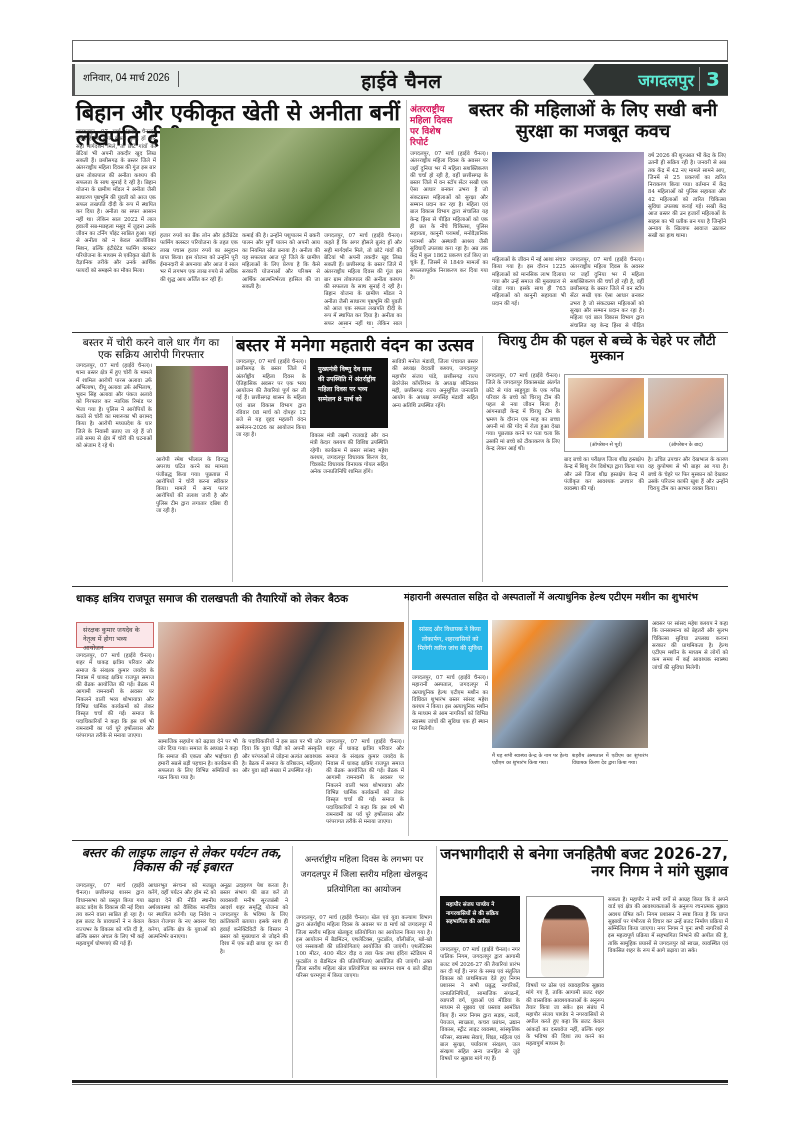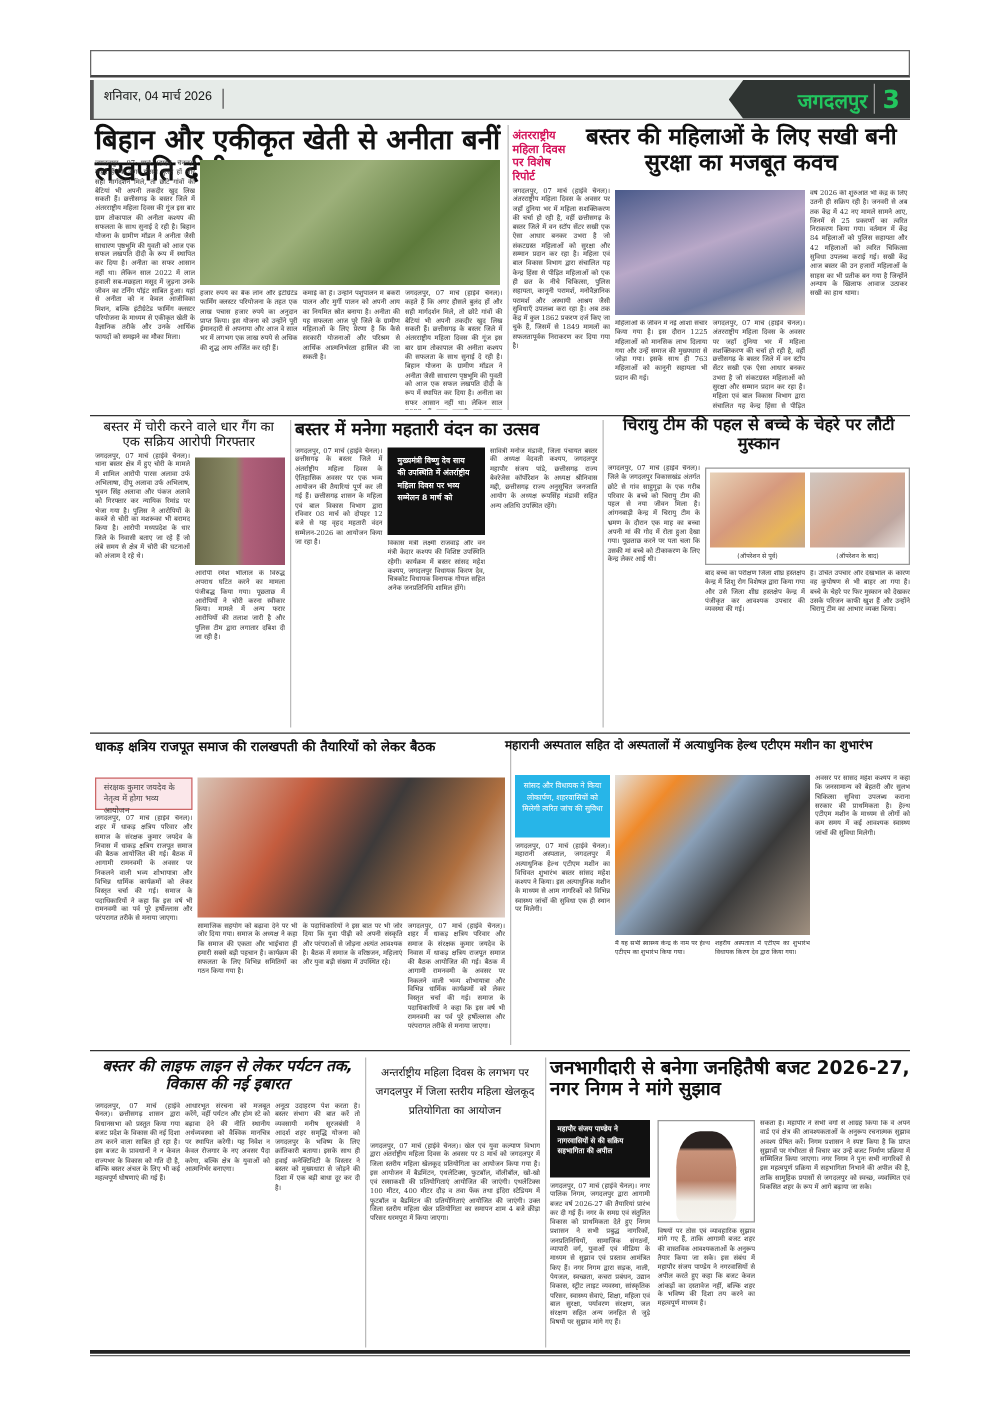--- a/index.html
+++ b/index.html
@@ -2,21 +2,21 @@
 <html><head>
 <meta charset="utf-8">
 <style>
   html,body{margin:0;padding:0;background:#fff;}
   body{width:800px;height:1133px;position:relative;overflow:hidden;font-family:"DejaVu Sans",sans-serif;color:#111;}
   .abs{position:absolute;}
   .topbox{left:72px;top:40px;width:656px;height:22px;border:1px solid #666;border-bottom:2px solid #444;box-sizing:border-box;background:#fff;}
   .hdr{left:72px;top:64px;width:656px;height:32px;background:#e6ebe8;border-left:3px solid #555;border-bottom:1px solid #555;box-sizing:border-box;}
   .hdr .date{position:absolute;left:8px;top:9px;font-size:10px;font-family:"Liberation Sans Narrow","Liberation Sans",sans-serif;padding-right:8px;border-right:1px solid #555;height:16px;line-height:14px;top:7px;}
   .hdr .brand{position:absolute;left:0;right:0;top:4px;text-align:center;font-size:19px;font-weight:bold;font-family:"DejaVu Sans",sans-serif;letter-spacing:0.5px;}
-  .hdr .city{position:absolute;right:0;top:0;width:145px;height:31px;background:#2f3432;color:#22c55e;clip-path:polygon(8% 0,100% 0,100% 100%,8% 100%,0 50%);}
+  .hdr .city{position:absolute;right:0;top:0;width:145px;height:31px;background:#2f3432;color:#5eead4;clip-path:polygon(8% 0,100% 0,100% 100%,8% 100%,0 50%);}
   .hdr .city .cname{position:absolute;right:34px;top:5px;font-size:16px;font-weight:bold;}
   .hdr .city .pno{position:absolute;right:8px;top:3px;font-size:20px;font-weight:bold;border-left:1px solid #999;padding-left:6px;height:24px;line-height:24px;}
   .headline{font-weight:bold;color:#111;line-height:1.15;font-family:"DejaVu Sans",sans-serif;}
   .txt{font-size:5.4px;line-height:7.3px;color:#333;text-align:justify;font-family:"DejaVu Serif",serif;overflow:hidden;}
   .photo{background:#8a9a7a;overflow:hidden;}
   .vrule{background:#bbb;width:1px;}
   .redlbl{color:#d4145a;font-weight:bold;font-size:9px;line-height:11px;}
   .blackbox{background:#111;color:#fff;font-size:7px;line-height:11px;padding:6px 8px;box-sizing:border-box;font-weight:bold;}
   .pinkbox{background:#fbe7ea;border:1px solid #c66;font-size:6.5px;line-height:9px;padding:3px 6px;box-sizing:border-box;color:#444;}
   .bluebox{background:#27b5e8;color:#fff;font-size:7px;line-height:10px;padding:4px 4px;text-align:center;box-sizing:border-box;}
@@ -25,20 +25,21 @@
   .botrule2{left:72px;top:1084px;width:656px;height:1px;background:#666;}
   .sep{left:72px;width:656px;height:1px;background:#333;}
 </style>
 </head>
 <body>
 
 <div class="abs topbox"></div>
 
 <div class="abs hdr">
   <span class="date">शनिवार, 04 मार्च 2026</span>
+  <div class="brand">हाईवे चैनल</div>
   <div class="city">
     <span class="cname">जगदलपुर</span>
     <span class="pno">3</span>
   </div>
 </div>
 
 <div class="abs headline" style="left:76px;top:100px;width:330px;font-size:22px;">बिहान और एकीकृत खेती से अनीता बनीं लखपति दीदी</div>
 <div class="abs txt" style="left:76px;top:128px;width:80px;height:200px;">जगदलपुर, 07 मार्च (हाईवे चैनल)। कहते हैं कि अगर हौसले बुलंद हों और सही मार्गदर्शन मिले, तो छोटे गांवों की बेटियां भी अपनी तकदीर खुद लिख सकती हैं। छत्तीसगढ़ के बस्तर जिले में अंतरराष्ट्रीय महिला दिवस की गूंज इस बार ग्राम तोकापाल की अनीता कश्यप की सफलता के साथ सुनाई दे रही है। बिहान योजना के ग्रामीण मॉडल ने अनीता जैसी साधारण पृष्ठभूमि की युवती को आज एक सफल लखपति दीदी के रूप में स्थापित कर दिया है। अनीता का सफर आसान नहीं था। लेकिन साल 2022 में लाल हवाली सब-मछहला मसूद में जुड़ना उनके जीवन का टर्निंग पॉइंट साबित हुआ। यहां से अनीता को न केवल आजीविका मिशन, बल्कि इंटीग्रेटेड फार्मिंग क्लस्टर परियोजना के माध्यम से एकीकृत खेती के वैज्ञानिक तरीके और उनके आर्थिक फायदों को समझने का मौका मिला।</div>
 <div class="abs photo" style="left:160px;top:128px;width:240px;height:100px;background:linear-gradient(135deg,#6f8a4e 0%,#9db07a 40%,#5d7a3b 70%,#8aa069 100%);"></div>
 <div class="abs txt" style="left:160px;top:232px;width:78px;height:96px;">हजार रुपये का बैंक लोन और इंटीग्रेटेड फार्मिंग क्लस्टर परियोजना के तहत एक लाख पचास हजार रुपये का अनुदान प्राप्त किया। इस योजना को उन्होंने पूरी ईमानदारी से अपनाया और आज वे साल भर में लगभग एक लाख रुपये से अधिक की शुद्ध आय अर्जित कर रही हैं।</div>
@@ -57,21 +58,21 @@
 
 <div class="abs sep" style="top:332px;"></div>
 
 <div class="abs headline" style="left:76px;top:336px;width:150px;font-size:10.5px;text-align:center;font-weight:normal;">बस्तर में चोरी करने वाले धार गैंग का एक सक्रिय आरोपी गिरफ्तार</div>
 <div class="abs txt" style="left:76px;top:362px;width:76px;height:220px;">जगदलपुर, 07 मार्च (हाईवे चैनल)। थाना बस्तर क्षेत्र में हुए चोरी के मामले में शामिल आरोपी पारस अलावा उर्फ अभिलाषा, दीपू अलावा उर्फ अभिलाष, भुवन सिंह अलावा और पंकज अलावे को गिरफ्तार कर न्यायिक रिमांड पर भेजा गया है। पुलिस ने आरोपियों के कब्जे से चोरी का मशरूका भी बरामद किया है। आरोपी मध्यप्रदेश के धार जिले के निवासी बताए जा रहे हैं जो लंबे समय से क्षेत्र में चोरी की घटनाओं को अंजाम दे रहे थे।</div>
 <div class="abs photo" style="left:156px;top:366px;width:72px;height:86px;background:linear-gradient(90deg,#6b6a4a 0%,#8a8a66 45%,#b0607a 55%,#9a506a 100%);"></div>
 <div class="abs txt" style="left:156px;top:456px;width:72px;height:126px;">आरोपी रमेश भीलाल के विरुद्ध अपराध घटित करने का मामला पंजीबद्ध किया गया। पूछताछ में आरोपियों ने चोरी करना स्वीकार किया। मामले में अन्य फरार आरोपियों की तलाश जारी है और पुलिस टीम द्वारा लगातार दबिश दी जा रही है।</div>
 
 <div class="abs vrule" style="left:232px;top:336px;height:246px;"></div>
 
-<div class="abs headline" style="left:236px;top:336px;width:242px;font-size:14px;">बस्तर में मनेगा महतारी वंदन का उत्सव</div>
+<div class="abs headline" style="left:236px;top:336px;width:242px;font-size:17px;">बस्तर में मनेगा महतारी वंदन का उत्सव</div>
 <div class="abs txt" style="left:236px;top:358px;width:70px;height:224px;">जगदलपुर, 07 मार्च (हाईवे चैनल)। छत्तीसगढ़ के बस्तर जिले में अंतर्राष्ट्रीय महिला दिवस के ऐतिहासिक अवसर पर एक भव्य आयोजन की तैयारियां पूर्ण कर ली गई हैं। छत्तीसगढ़ शासन के महिला एवं बाल विकास विभाग द्वारा रविवार 08 मार्च को दोपहर 12 बजे से यह वृहद महतारी वंदन सम्मेलन-2026 का आयोजन किया जा रहा है।</div>
 <div class="abs blackbox" style="left:310px;top:358px;width:78px;height:70px;font-size:6.2px;line-height:10px;">मुख्यमंत्री विष्णु देव साय की उपस्थिति में अंतर्राष्ट्रीय महिला दिवस पर भव्य सम्मेलन 8 मार्च को</div>
 <div class="abs txt" style="left:310px;top:432px;width:78px;height:150px;">विकास मंत्री लक्ष्मी राजवाड़े और वन मंत्री केदार कश्यप की विशिष्ट उपस्थिति रहेगी। कार्यक्रम में बस्तर सांसद महेश कश्यप, जगदलपुर विधायक किरण देव, चित्रकोट विधायक विनायक गोयल सहित अनेक जनप्रतिनिधि शामिल होंगे।</div>
 <div class="abs txt" style="left:392px;top:358px;width:86px;height:224px;">सावित्री मनोज मंडावी, जिला पंचायत बस्तर की अध्यक्ष वेदवती कश्यप, जगदलपुर महापौर संजय पांडे, छत्तीसगढ़ राज्य बेवरेजेस कॉर्पोरेशन के अध्यक्ष श्रीनिवास मद्दी, छत्तीसगढ़ राज्य अनुसूचित जनजाति आयोग के अध्यक्ष रूपसिंह मंडावी सहित अन्य अतिथि उपस्थित रहेंगे।</div>
 
 <div class="abs vrule" style="left:482px;top:336px;height:246px;"></div>
 
 <div class="abs headline" style="left:486px;top:334px;width:242px;font-size:13px;text-align:center;">चिरायु टीम की पहल से बच्चे के चेहरे पर लौटी मुस्कान</div>
 <div class="abs txt" style="left:486px;top:372px;width:74px;height:210px;">जगदलपुर, 07 मार्च (हाईवे चैनल)। जिले के जगदलपुर विकासखंड अंतर्गत छोटे से गांव साहुगुड़ा के एक गरीब परिवार के बच्चे को चिरायु टीम की पहल से नया जीवन मिला है। आंगनबाड़ी केन्द्र में चिरायु टीम के भ्रमण के दौरान एक माह का बच्चा अपनी मां की गोद में रोता हुआ देखा गया। पूछताछ करने पर पता चला कि उसकी मां बच्चे को टीकाकरण के लिए केन्द्र लेकर आई थी।</div>
 <div class="abs" style="left:564px;top:374px;width:164px;height:78px;border:1px solid #999;box-sizing:border-box;background:#fff;">
@@ -110,21 +111,21 @@
 <div class="abs txt" style="left:148px;top:882px;width:68px;height:196px;">आधारभूत संरचना को मजबूत करेंगे, वहीं पर्यटन और होम स्टे को बढ़ावा देने की नीति स्थानीय अर्थव्यवस्था को वैश्विक मानचित्र पर स्थापित करेगी। यह निवेश न केवल रोजगार के नए अवसर पैदा करेगा, बल्कि क्षेत्र के युवाओं को आत्मनिर्भर बनाएगा।</div>
 <div class="abs txt" style="left:220px;top:882px;width:68px;height:196px;">अनूठा उदाहरण पेश करता है। बस्तर संभाग की बात करें तो व्यवसायी मनीष सूरजबंसी ने आदर्श शहर समृद्धि योजना को जगदलपुर के भविष्य के लिए क्रांतिकारी बताया। इसके साथ ही हवाई कनेक्टिविटी के विस्तार ने बस्तर को मुख्यधारा से जोड़ने की दिशा में एक बड़ी बाधा दूर कर दी है।</div>
 
 <div class="abs vrule" style="left:292px;top:846px;height:232px;"></div>
 
 <div class="abs headline" style="left:296px;top:852px;width:136px;font-size:8.5px;text-align:center;font-weight:normal;line-height:15px;">अन्तर्राष्ट्रीय महिला दिवस के लगभग पर जगदलपुर में जिला स्तरीय महिला खेलकूद प्रतियोगिता का आयोजन</div>
 <div class="abs txt" style="left:296px;top:914px;width:136px;height:164px;">जगदलपुर, 07 मार्च (हाईवे चैनल)। खेल एवं युवा कल्याण विभाग द्वारा अंतर्राष्ट्रीय महिला दिवस के अवसर पर 8 मार्च को जगदलपुर में जिला स्तरीय महिला खेलकूद प्रतियोगिता का आयोजन किया गया है। इस आयोजन में बैडमिंटन, एथलेटिक्स, फुटबॉल, वॉलीबॉल, खो-खो एवं रस्साकशी की प्रतियोगिताएं आयोजित की जाएंगी। एथलेटिक्स 100 मीटर, 400 मीटर दौड़ व तवा फेंक तथा इंदिरा स्टेडियम में फुटबॉल व बैडमिंटन की प्रतियोगिताएं आयोजित की जाएंगी। उक्त जिला स्तरीय महिला खेल प्रतियोगिता का समापन शाम 4 बजे क्रीड़ा परिसर धरमपुरा में किया जाएगा।</div>
 
 <div class="abs vrule" style="left:436px;top:846px;height:232px;"></div>
 
-<div class="abs headline" style="left:440px;top:846px;width:288px;font-size:15px;text-align:left;">जनभागीदारी से बनेगा जनहितैषी बजट 2026-27, नगर निगम ने मांगे सुझाव</div>
+<div class="abs headline" style="left:440px;top:846px;width:288px;font-size:15px;text-align:right;">जनभागीदारी से बनेगा जनहितैषी बजट 2026-27, नगर निगम ने मांगे सुझाव</div>
 <div class="abs blackbox" style="left:440px;top:896px;width:80px;height:46px;font-size:5.6px;line-height:8.5px;padding:4px 6px;">महापौर संजय पाण्डेय ने नागरवासियों से की सक्रिय सहभागिता की अपील</div>
 <div class="abs txt" style="left:440px;top:946px;width:80px;height:132px;">जगदलपुर, 07 मार्च (हाईवे चैनल)। नगर पालिक निगम, जगदलपुर द्वारा आगामी बजट वर्ष 2026-27 की तैयारियां प्रारंभ कर दी गई हैं। नगर के समग्र एवं संतुलित विकास को प्राथमिकता देते हुए निगम प्रशासन ने सभी प्रबुद्ध नागरिकों, जनप्रतिनिधियों, सामाजिक संगठनों, व्यापारी वर्ग, युवाओं एवं मीडिया के माध्यम से सुझाव एवं प्रस्ताव आमंत्रित किए हैं। नगर निगम द्वारा सड़क, नाली, पेयजल, स्वच्छता, कचरा प्रबंधन, उद्यान विकास, स्ट्रीट लाइट व्यवस्था, सांस्कृतिक परिसर, स्वास्थ्य सेवाएं, शिक्षा, महिला एवं बाल सुरक्षा, पर्यावरण संरक्षण, जल संरक्षण सहित अन्य जनहित से जुड़े विषयों पर सुझाव मांगे गए हैं।</div>
 <div class="abs" style="left:526px;top:896px;width:78px;height:82px;border:1px solid #999;box-sizing:border-box;background:#fff;">
   <div class="abs photo" style="left:14px;top:8px;width:48px;height:72px;border-radius:40% 40% 10% 10%;background:linear-gradient(180deg,#2a2220 0%,#2a2220 18%,#c9937a 22%,#b97f66 55%,#f2efe8 78%,#f5f3ee 100%);"></div>
 </div>
 <div class="abs txt" style="left:526px;top:982px;width:78px;height:96px;">विषयों पर ठोस एवं व्यावहारिक सुझाव मांगे गए हैं, ताकि आगामी बजट शहर की वास्तविक आवश्यकताओं के अनुरूप तैयार किया जा सके। इस संबंध में महापौर संजय पाण्डेय ने नगरवासियों से अपील करते हुए कहा कि बजट केवल आंकड़ों का दस्तावेज नहीं, बल्कि शहर के भविष्य की दिशा तय करने का महत्वपूर्ण माध्यम है।</div>
 <div class="abs txt" style="left:608px;top:896px;width:120px;height:182px;">सकता है। महापौर ने सभी वर्गों से आग्रह किया कि वे अपने वार्ड एवं क्षेत्र की आवश्यकताओं के अनुरूप रचनात्मक सुझाव अवश्य प्रेषित करें। निगम प्रशासन ने स्पष्ट किया है कि प्राप्त सुझावों पर गंभीरता से विचार कर उन्हें बजट निर्माण प्रक्रिया में सम्मिलित किया जाएगा। नगर निगम ने पुनः सभी नागरिकों से इस महत्वपूर्ण प्रक्रिया में सहभागिता निभाने की अपील की है, ताकि सामूहिक प्रयासों से जगदलपुर को स्वच्छ, व्यवस्थित एवं विकसित शहर के रूप में आगे बढ़ाया जा सके।</div>
 
 <div class="abs botrule"></div>
 <div class="abs botrule2"></div>

